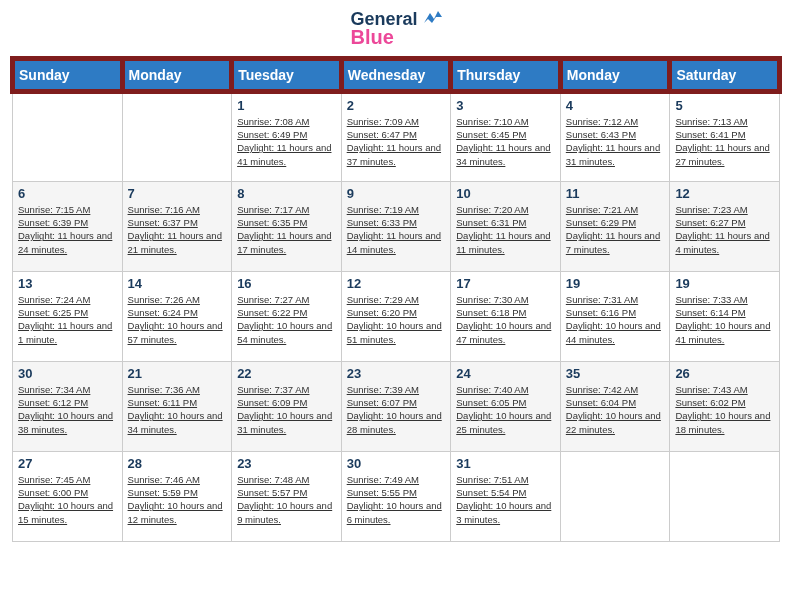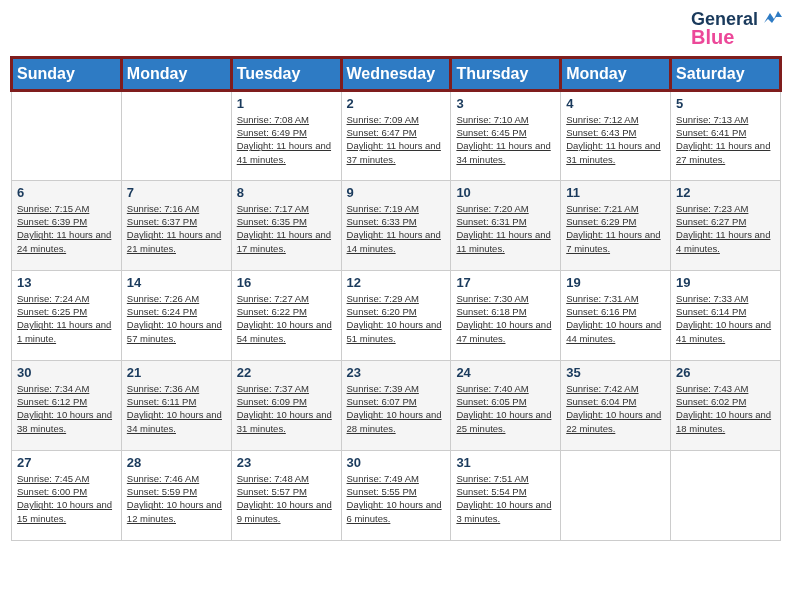--- a/index.html
+++ b/index.html
@@ -5,21 +5,21 @@
     * { box-sizing: border-box; margin: 0; padding: 0; }
     body {
       font-family: Arial, sans-serif;
       background: #fff;
       width: 792px;
       min-height: 612px;
       padding: 10px;
     }
     .header {
       display: flex;
-      justify-content: flex-end;
+      justify-content: center;
       align-items: flex-start;
       margin-bottom: 8px;
     }
     .logo {
       display: flex;
       flex-direction: column;
       align-items: flex-start;
     }
     .logo-text {
       font-size: 18px;
@@ -43,25 +43,25 @@
       color: #444;
     }
     table {
       width: 100%;
       border-collapse: collapse;
       table-layout: fixed;
     }
     th {
       background-color: #2e7bc4;
       color: #fff;
-      font-size: 16px;
+      font-size: 14px;
       font-weight: bold;
       padding: 6px 4px;
       text-align: left;
-      border: 3px solid #7f1d1d;
+      border: 5px solid #7f1d1d;
     }
     td {
       vertical-align: top;
       border: 1px solid #ccc;
       padding: 4px 5px;
       height: 90px;
       font-size: 10px;
       color: #222;
       background: #fff;
     }

